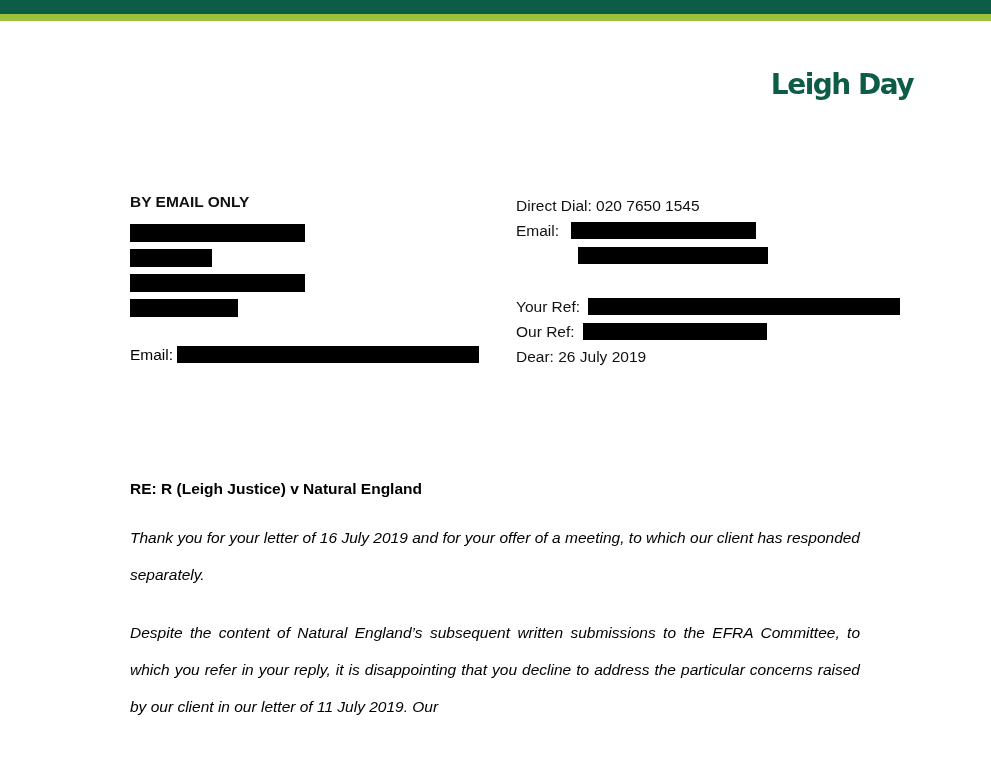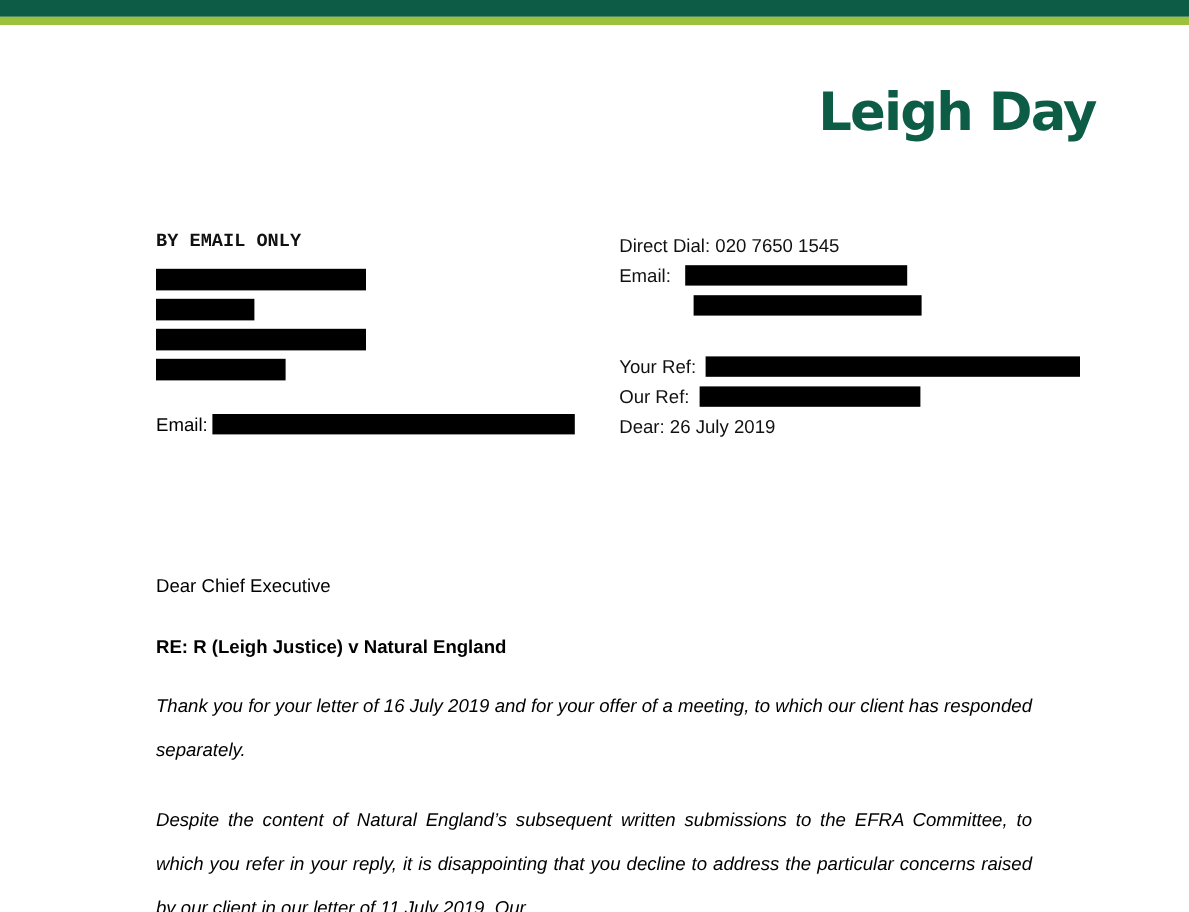--- a/index.html
+++ b/index.html
@@ -35,21 +35,21 @@
     width: 991px;
     height: 739px;
     background: #ffffff;
   }
   .logo {
     position: absolute;
     top: 47px;
     right: 78px;
     font-family: "DejaVu Sans", sans-serif;
     font-weight: bold;
-    font-size: 44px;
+    font-size: 28px;
     letter-spacing: -1.5px;
     color: #0d5c45;
     white-space: nowrap;
   }
   .col-left {
     position: absolute;
     left: 130px;
     top: 168px;
     width: 370px;
   }
@@ -60,21 +60,20 @@
     width: 420px;
   }
   .line {
     font-size: 15.5px;
     line-height: 25px;
     color: #111111;
     white-space: nowrap;
   }
   .bold {
     font-weight: bold;
-    font-family: Liberation Mono, monospace;
   }
   .redact {
     display: inline-block;
     background: #000000;
     height: 17px;
     vertical-align: -3px;
   }
   .redact-block {
     display: block;
     background: #000000;
@@ -162,19 +161,18 @@
       <span class="right-label">Our Ref:</span>
       <span class="redact" style="width:184px;margin-left:4px"></span>
     </div>
     <div class="line">
       <span class="right-label">Dear:</span>
       <span>26 July 2019</span>
     </div>
   </div>
 
   <div class="body-area">
-    <div class="salutation">Dear Chief Executive</div>
     <div class="subject">RE: R (Leigh Justice) v Natural England</div>
     <p class="para">Thank you for your letter of 16 July 2019 and for your offer of a meeting, to which our client has responded separately.</p>
     <p class="para">Despite the content of Natural England’s subsequent written submissions to the EFRA Committee, to which you refer in your reply, it is disappointing that you decline to address the particular concerns raised by our client in our letter of 11 July 2019. Our</p>
   </div>
 
 </div>
 
 </body></html>

